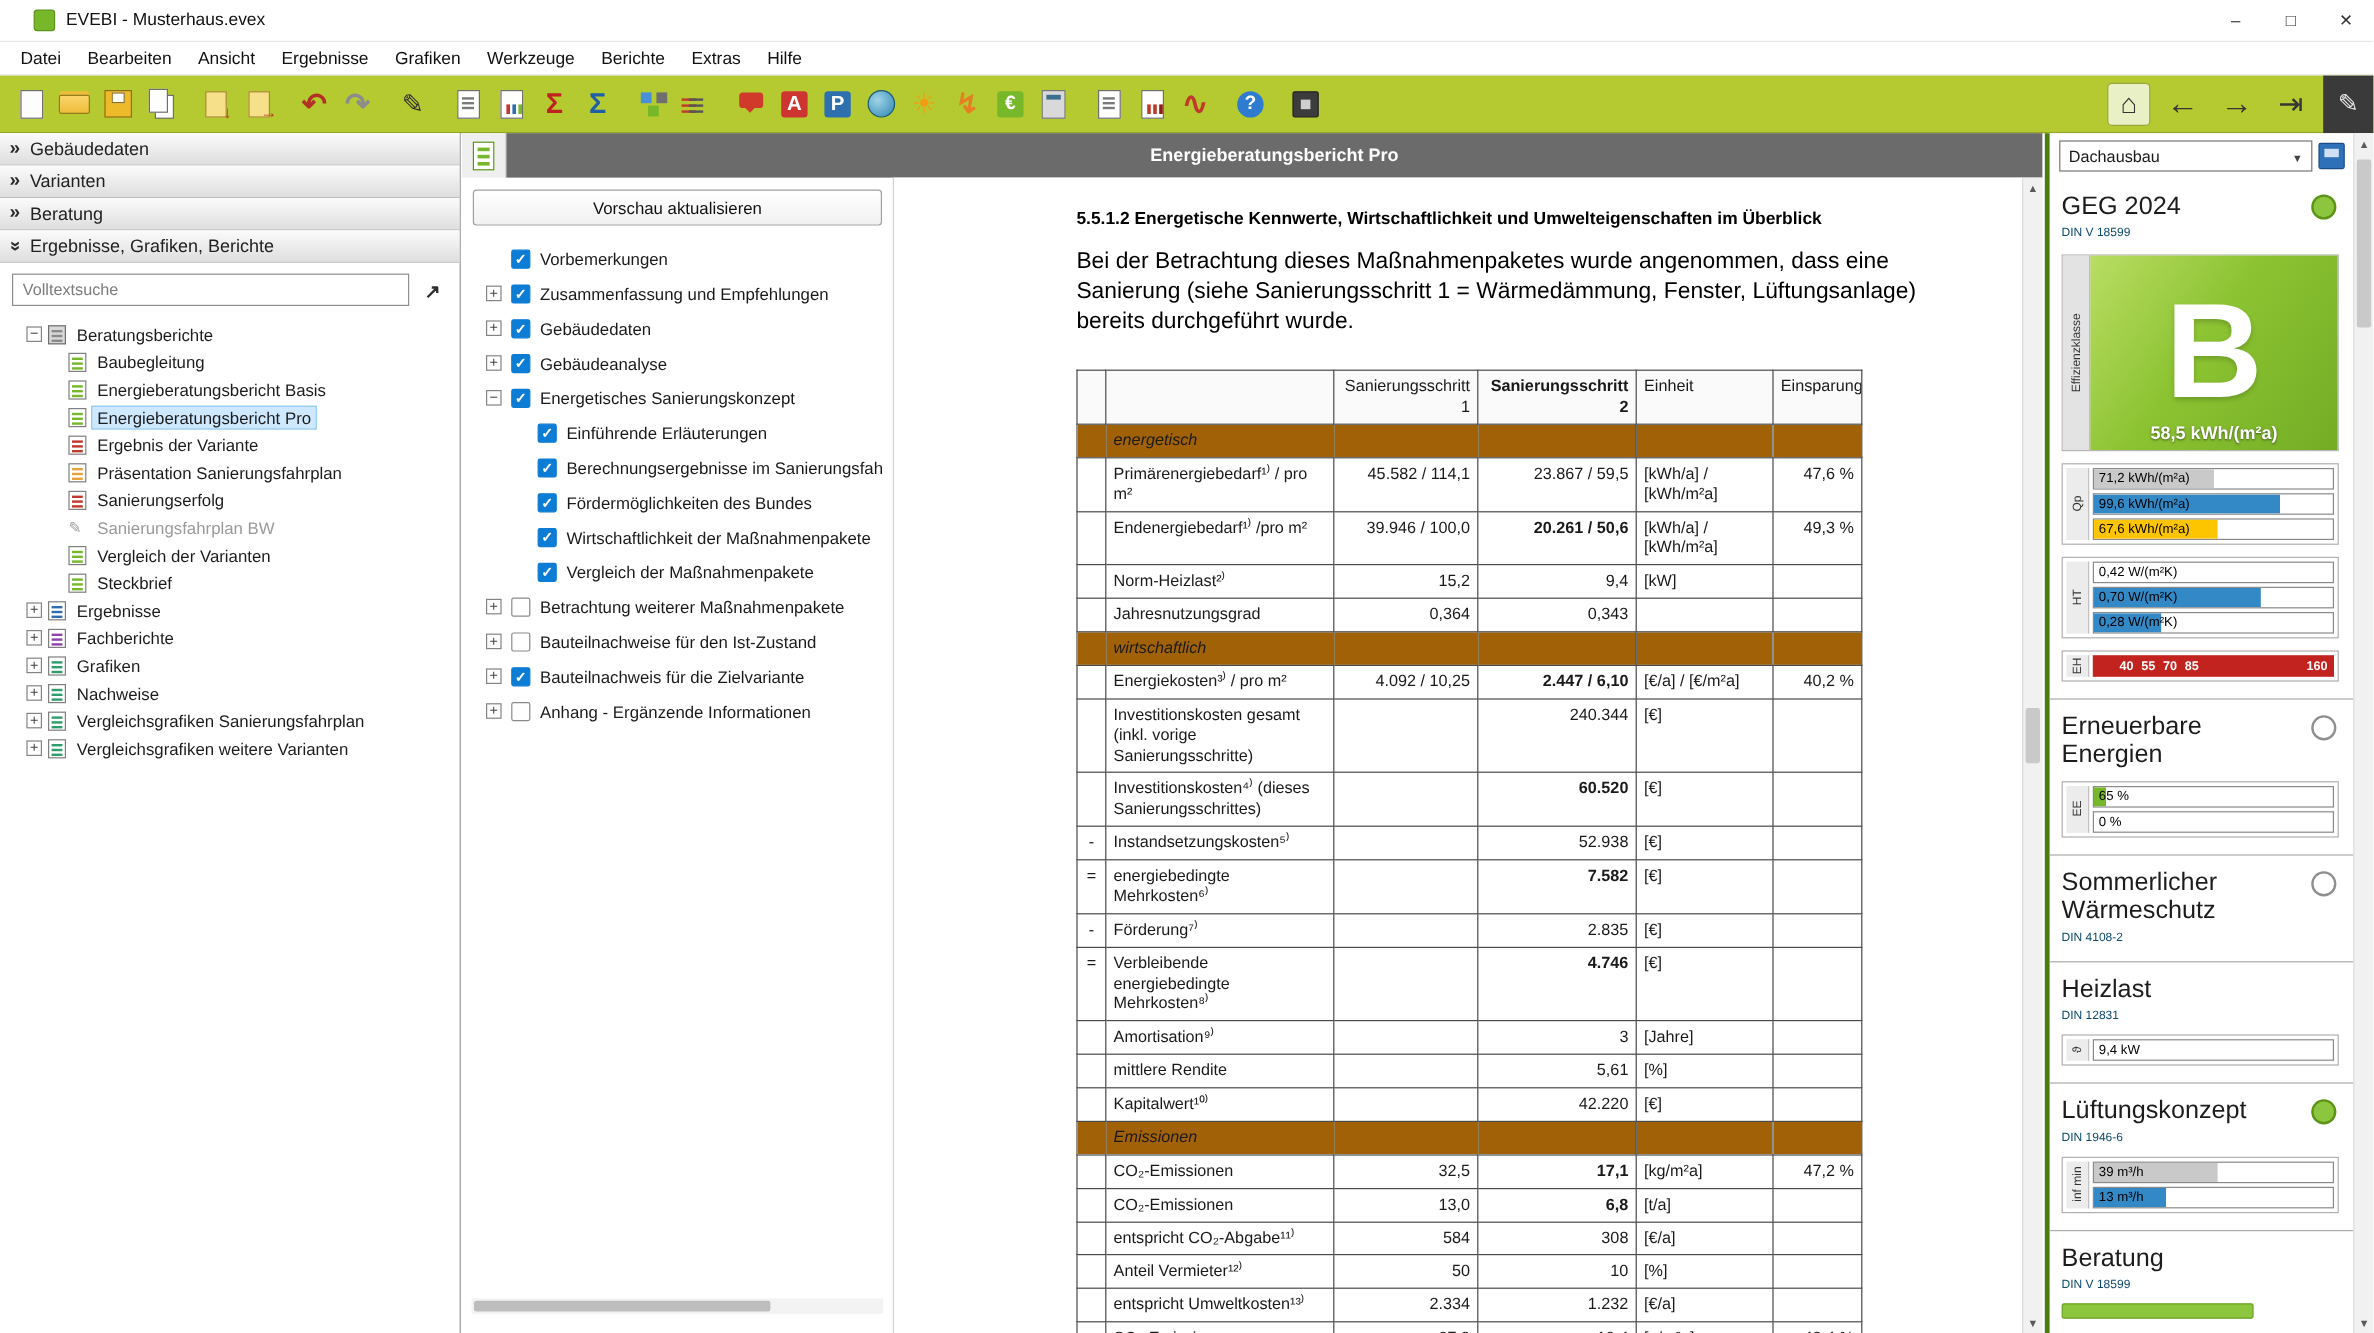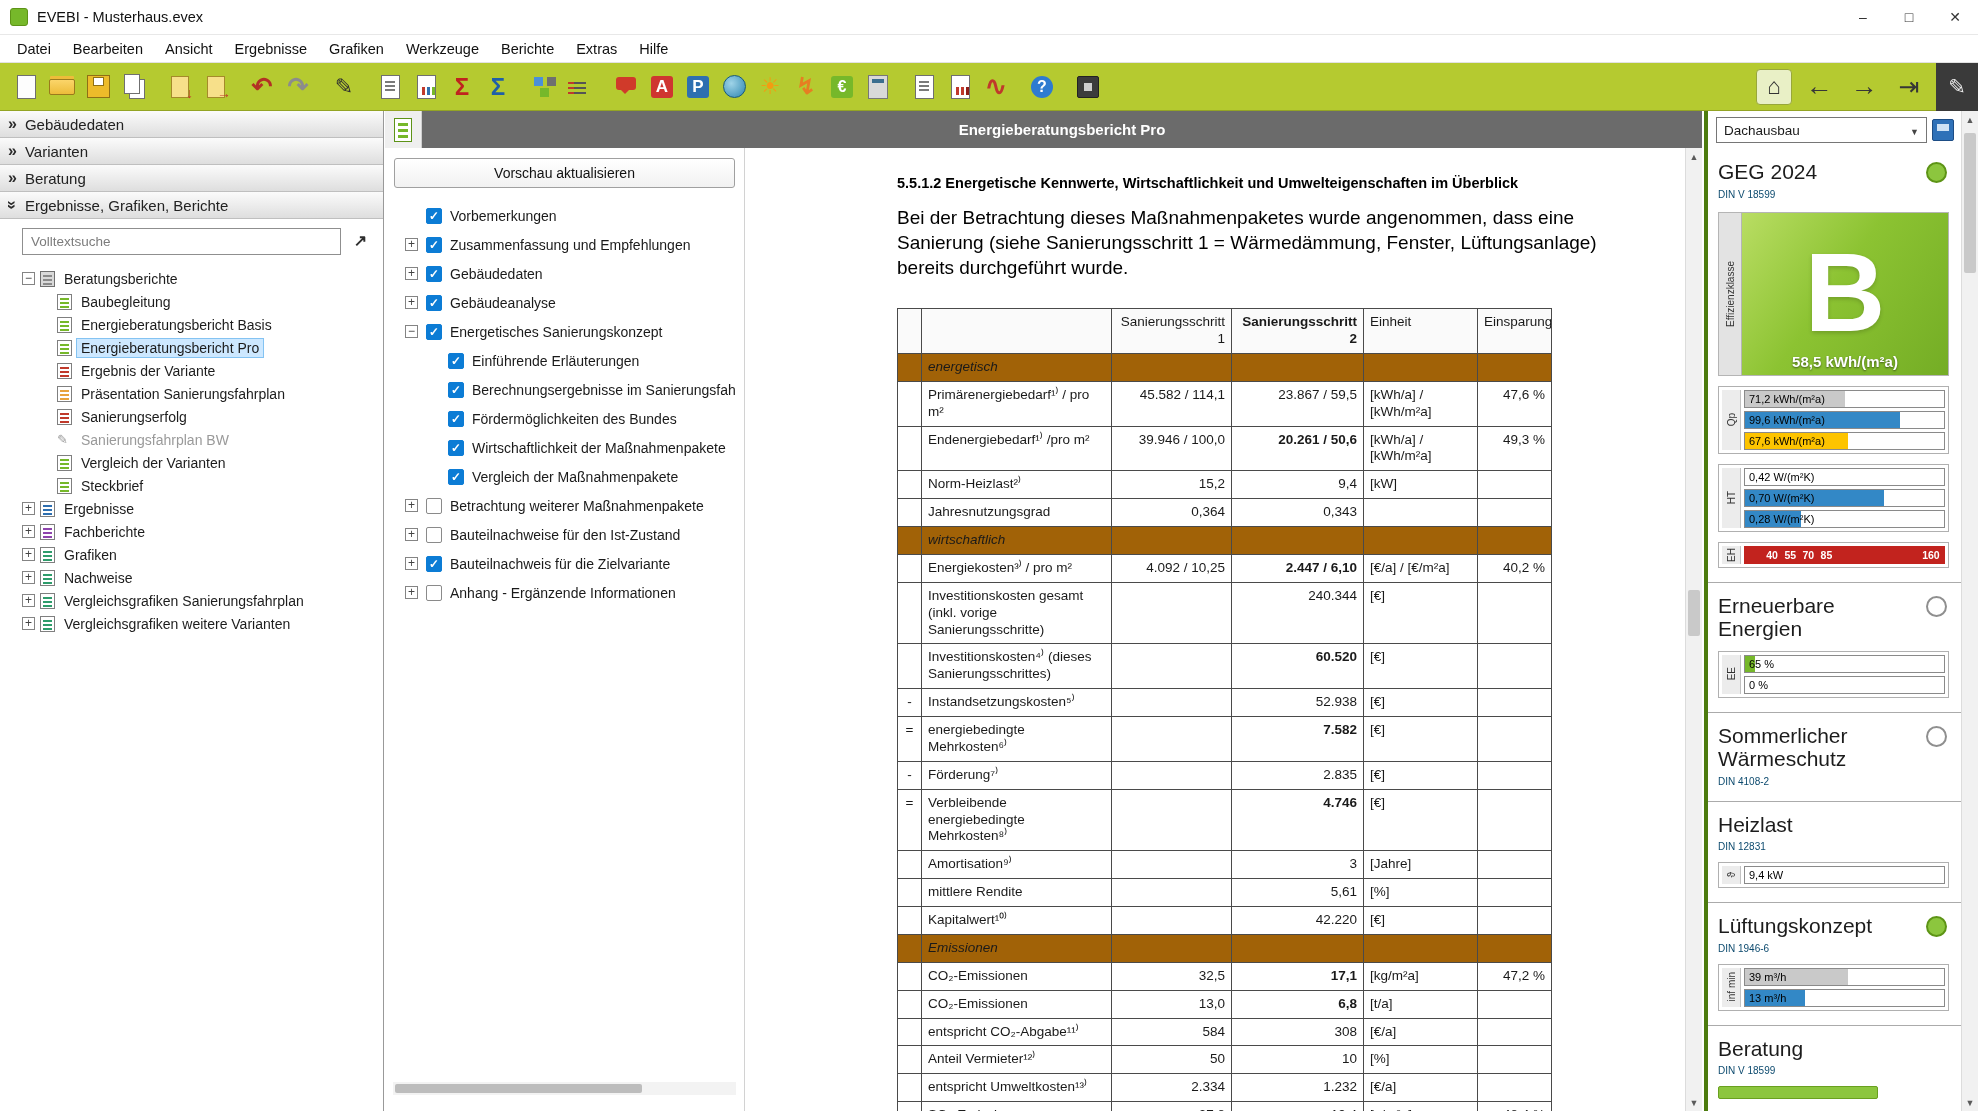--- a/index.html
+++ b/index.html
@@ -1,20 +1,20 @@
 <!DOCTYPE html>
 <html><head>
 <meta charset="utf-8">
 <style>
   *{box-sizing:border-box;margin:0;padding:0}
   html,body{width:1978px;height:1111px;overflow:hidden;font-family:"Liberation Sans",sans-serif;background:#fff;color:#1a1a1a}
   #app{position:relative;width:1978px;height:1111px;background:#fff}
 
   
-  #titlebar{height:35px;background:#fff;border-bottom:1px solid #e8e8e8;display:flex;align-items:center;padding-left:10px;gap:9px}
+  #titlebar{height:35px;background:#fff;border-bottom:1px solid #e8e8e8;display:flex;align-items:center;padding-left:28px;gap:9px}
   .app-ico{width:18px;height:18px;background:#76b82a;border-radius:3px;border:1px solid #5d9317;flex:none}
   .win-title{font-size:14.5px;color:#111}
   .win-controls{margin-left:auto;display:flex;height:100%}
   .win-btn{width:46px;height:100%;display:flex;align-items:center;justify-content:center;font-size:14px;color:#333}
 
   
   #menubar{height:28px;background:#fff;border-bottom:1px solid #e2e2e2;display:flex;align-items:flex-start;padding-left:6px}
   .menu-item{padding:0 11px;font-size:14.5px;height:100%;display:flex;align-items:center;color:#111;cursor:default}
 
   
@@ -66,21 +66,21 @@
 
   
   #main{position:absolute;top:111px;left:0;right:0;bottom:0}
 
   
   #sidebar{position:absolute;left:0;top:0;width:384px;height:100%;background:#fff;border-right:1px solid #999;overflow:hidden}
   .sb-head{height:27px;background:linear-gradient(#fbfbfb,#dedede);border-bottom:1px solid #bfbfbf;display:flex;align-items:center;gap:8px;padding:0 8px;font-size:15px;color:#222}
   .sb-chevron{display:inline-block;line-height:1}
   .sb-chevron::before{content:"»";font-size:16px;color:#2b2b2b;font-weight:bold;display:inline-block}
   .sb-head.open .sb-chevron::before{transform:rotate(90deg)}
-  .sb-search{display:flex;align-items:flex-start;gap:7px;padding:9px 10px 4px 22px}
+  .sb-search{display:flex;align-items:flex-end;gap:7px;padding:9px 10px 4px 10px}
   .sb-input{flex:1;height:27px;border:1px solid #8f8f8f;padding:0 8px;font-size:13.5px;color:#333;font-family:"Liberation Sans",sans-serif}
   .sb-input::placeholder{color:#7c7c7c}
   .sb-expand{width:25px;height:25px;display:flex;align-items:center;justify-content:center}
   .sb-expand::before{content:"↗";font-size:16px;color:#2e2e2e;font-weight:bold}
   .sb-tree{margin-top:8px}
   .titem{height:23px;display:flex;align-items:center;gap:5px;padding-left:22px;font-size:14px;color:#1c1c1c;white-space:nowrap;overflow:hidden}
   .titem.d1{padding-left:57px}
   .exp{width:13px;height:13px;border:1px solid #848484;background:#fff;font-size:12px;line-height:10px;text-align:center;color:#444;flex:none}
   .exp.plus::before{content:"+"}
   .exp.minus::before{content:"−"}

